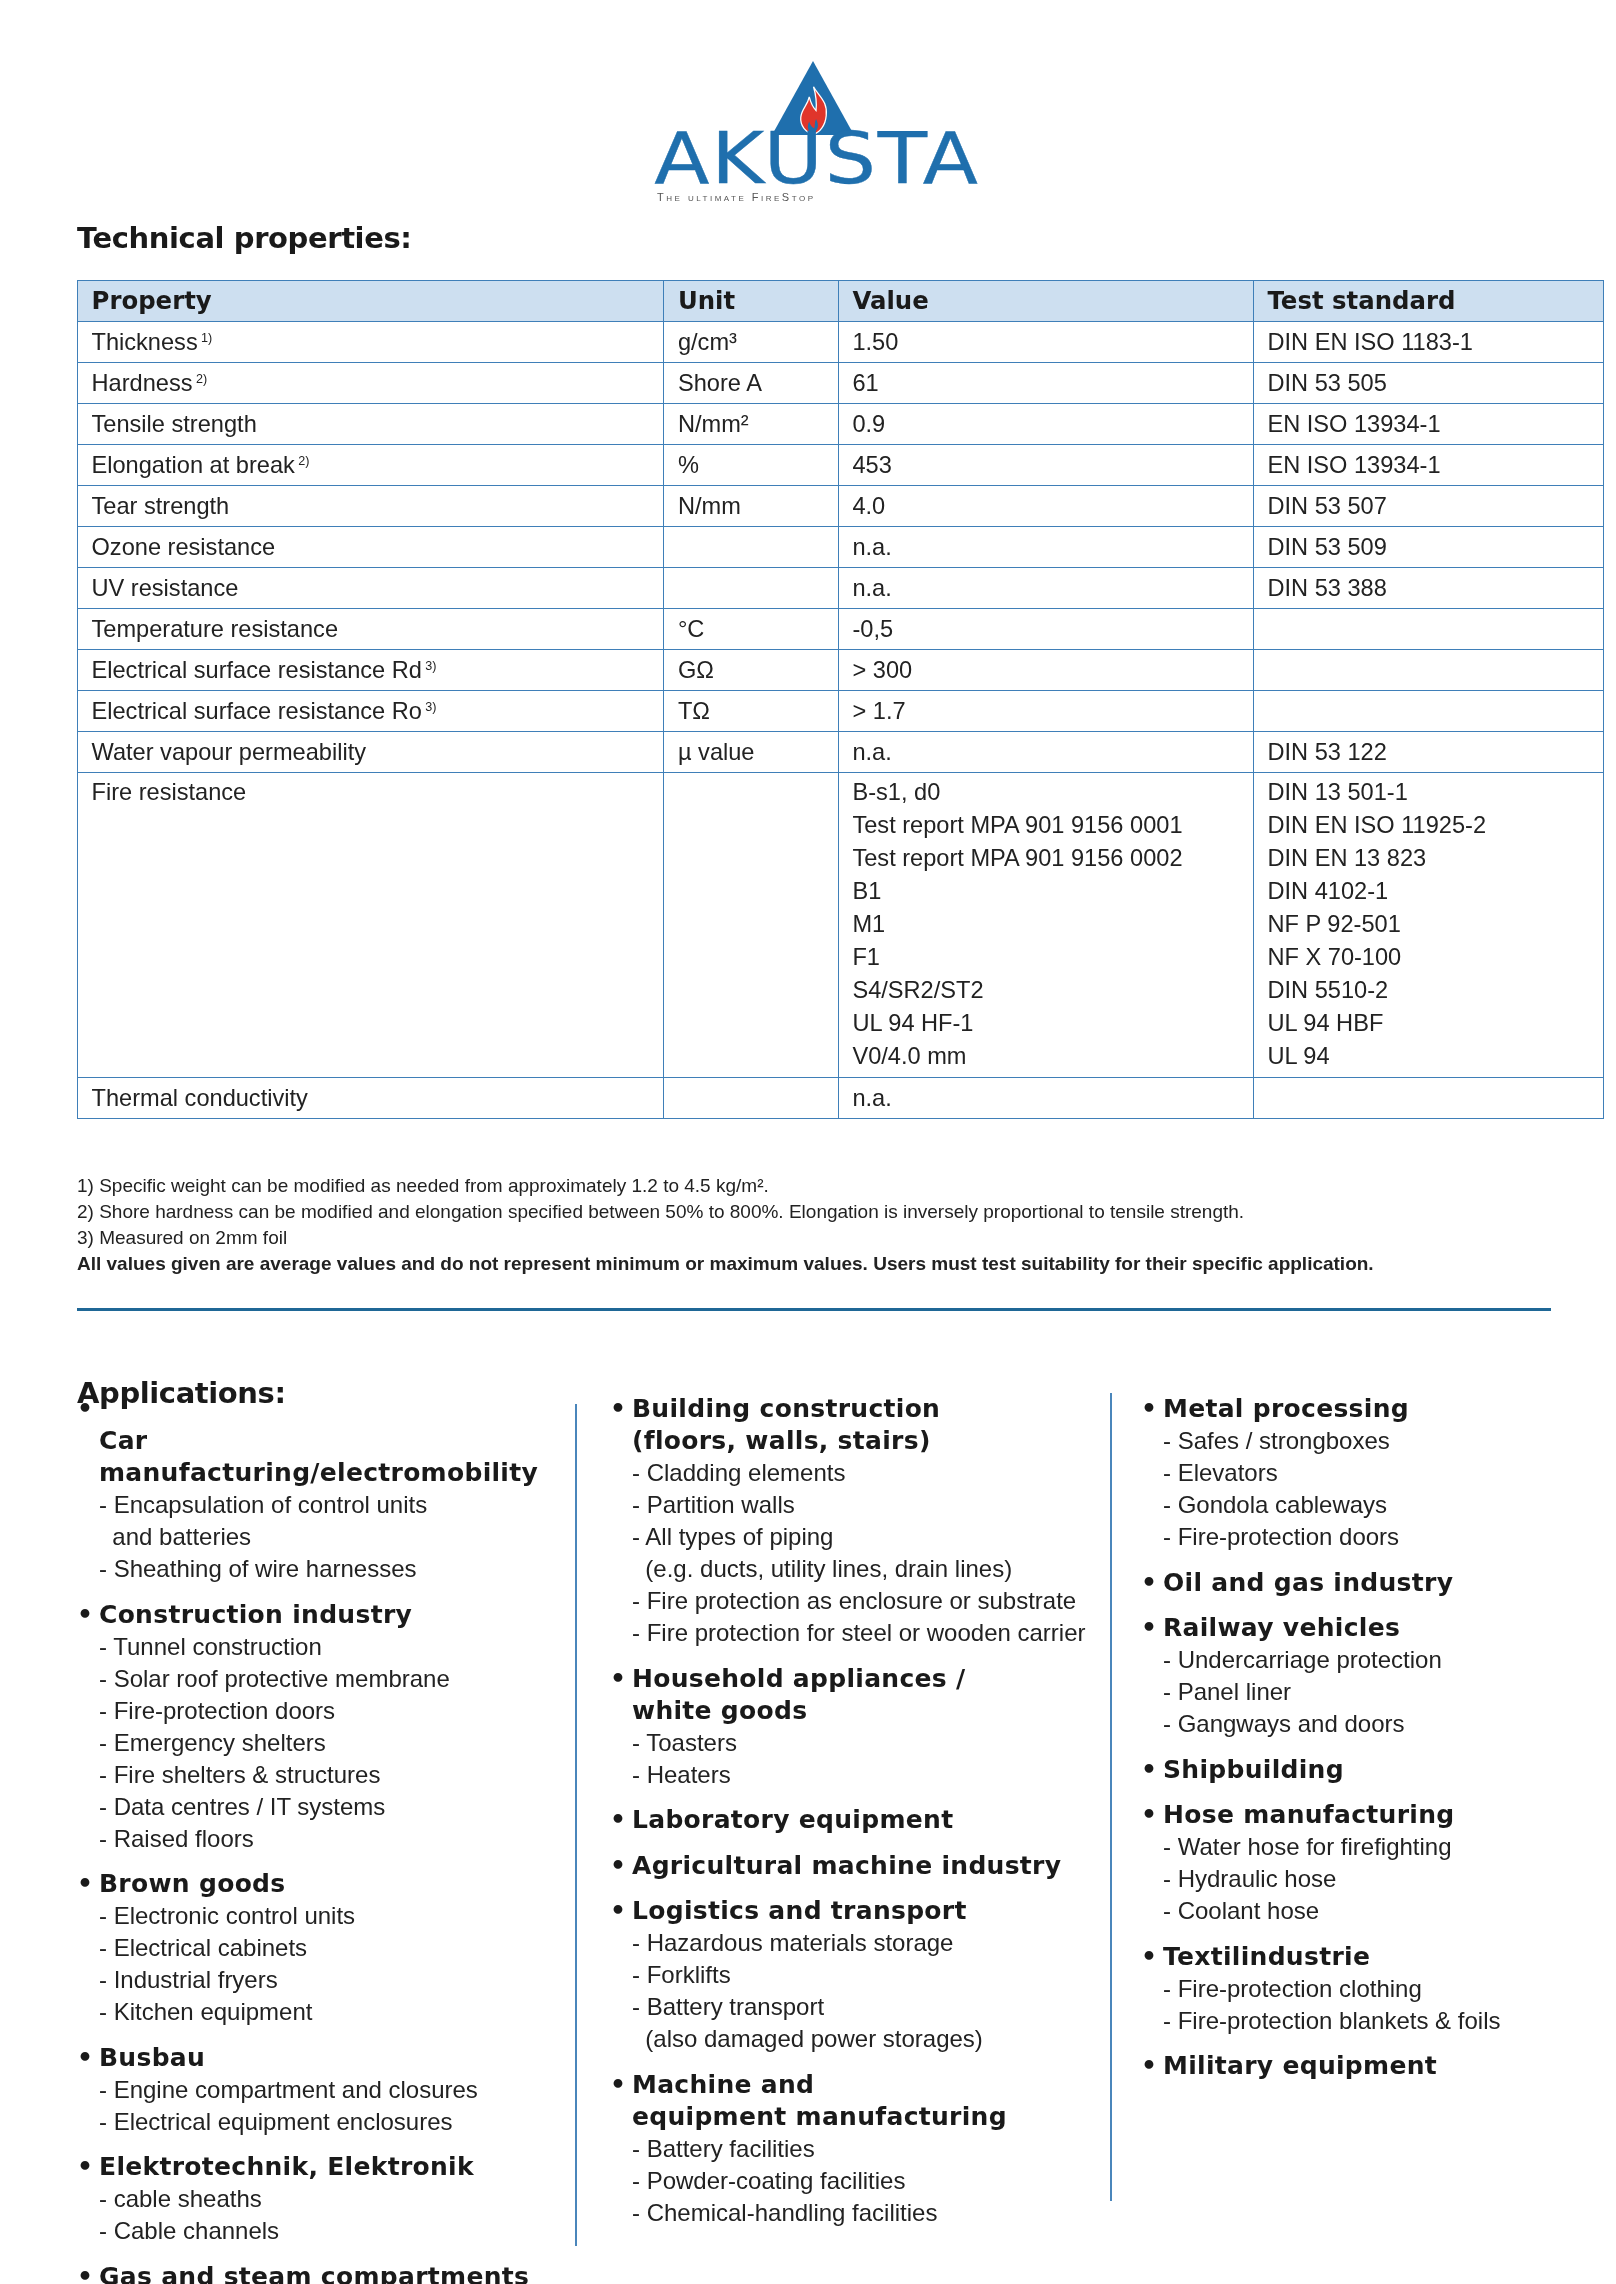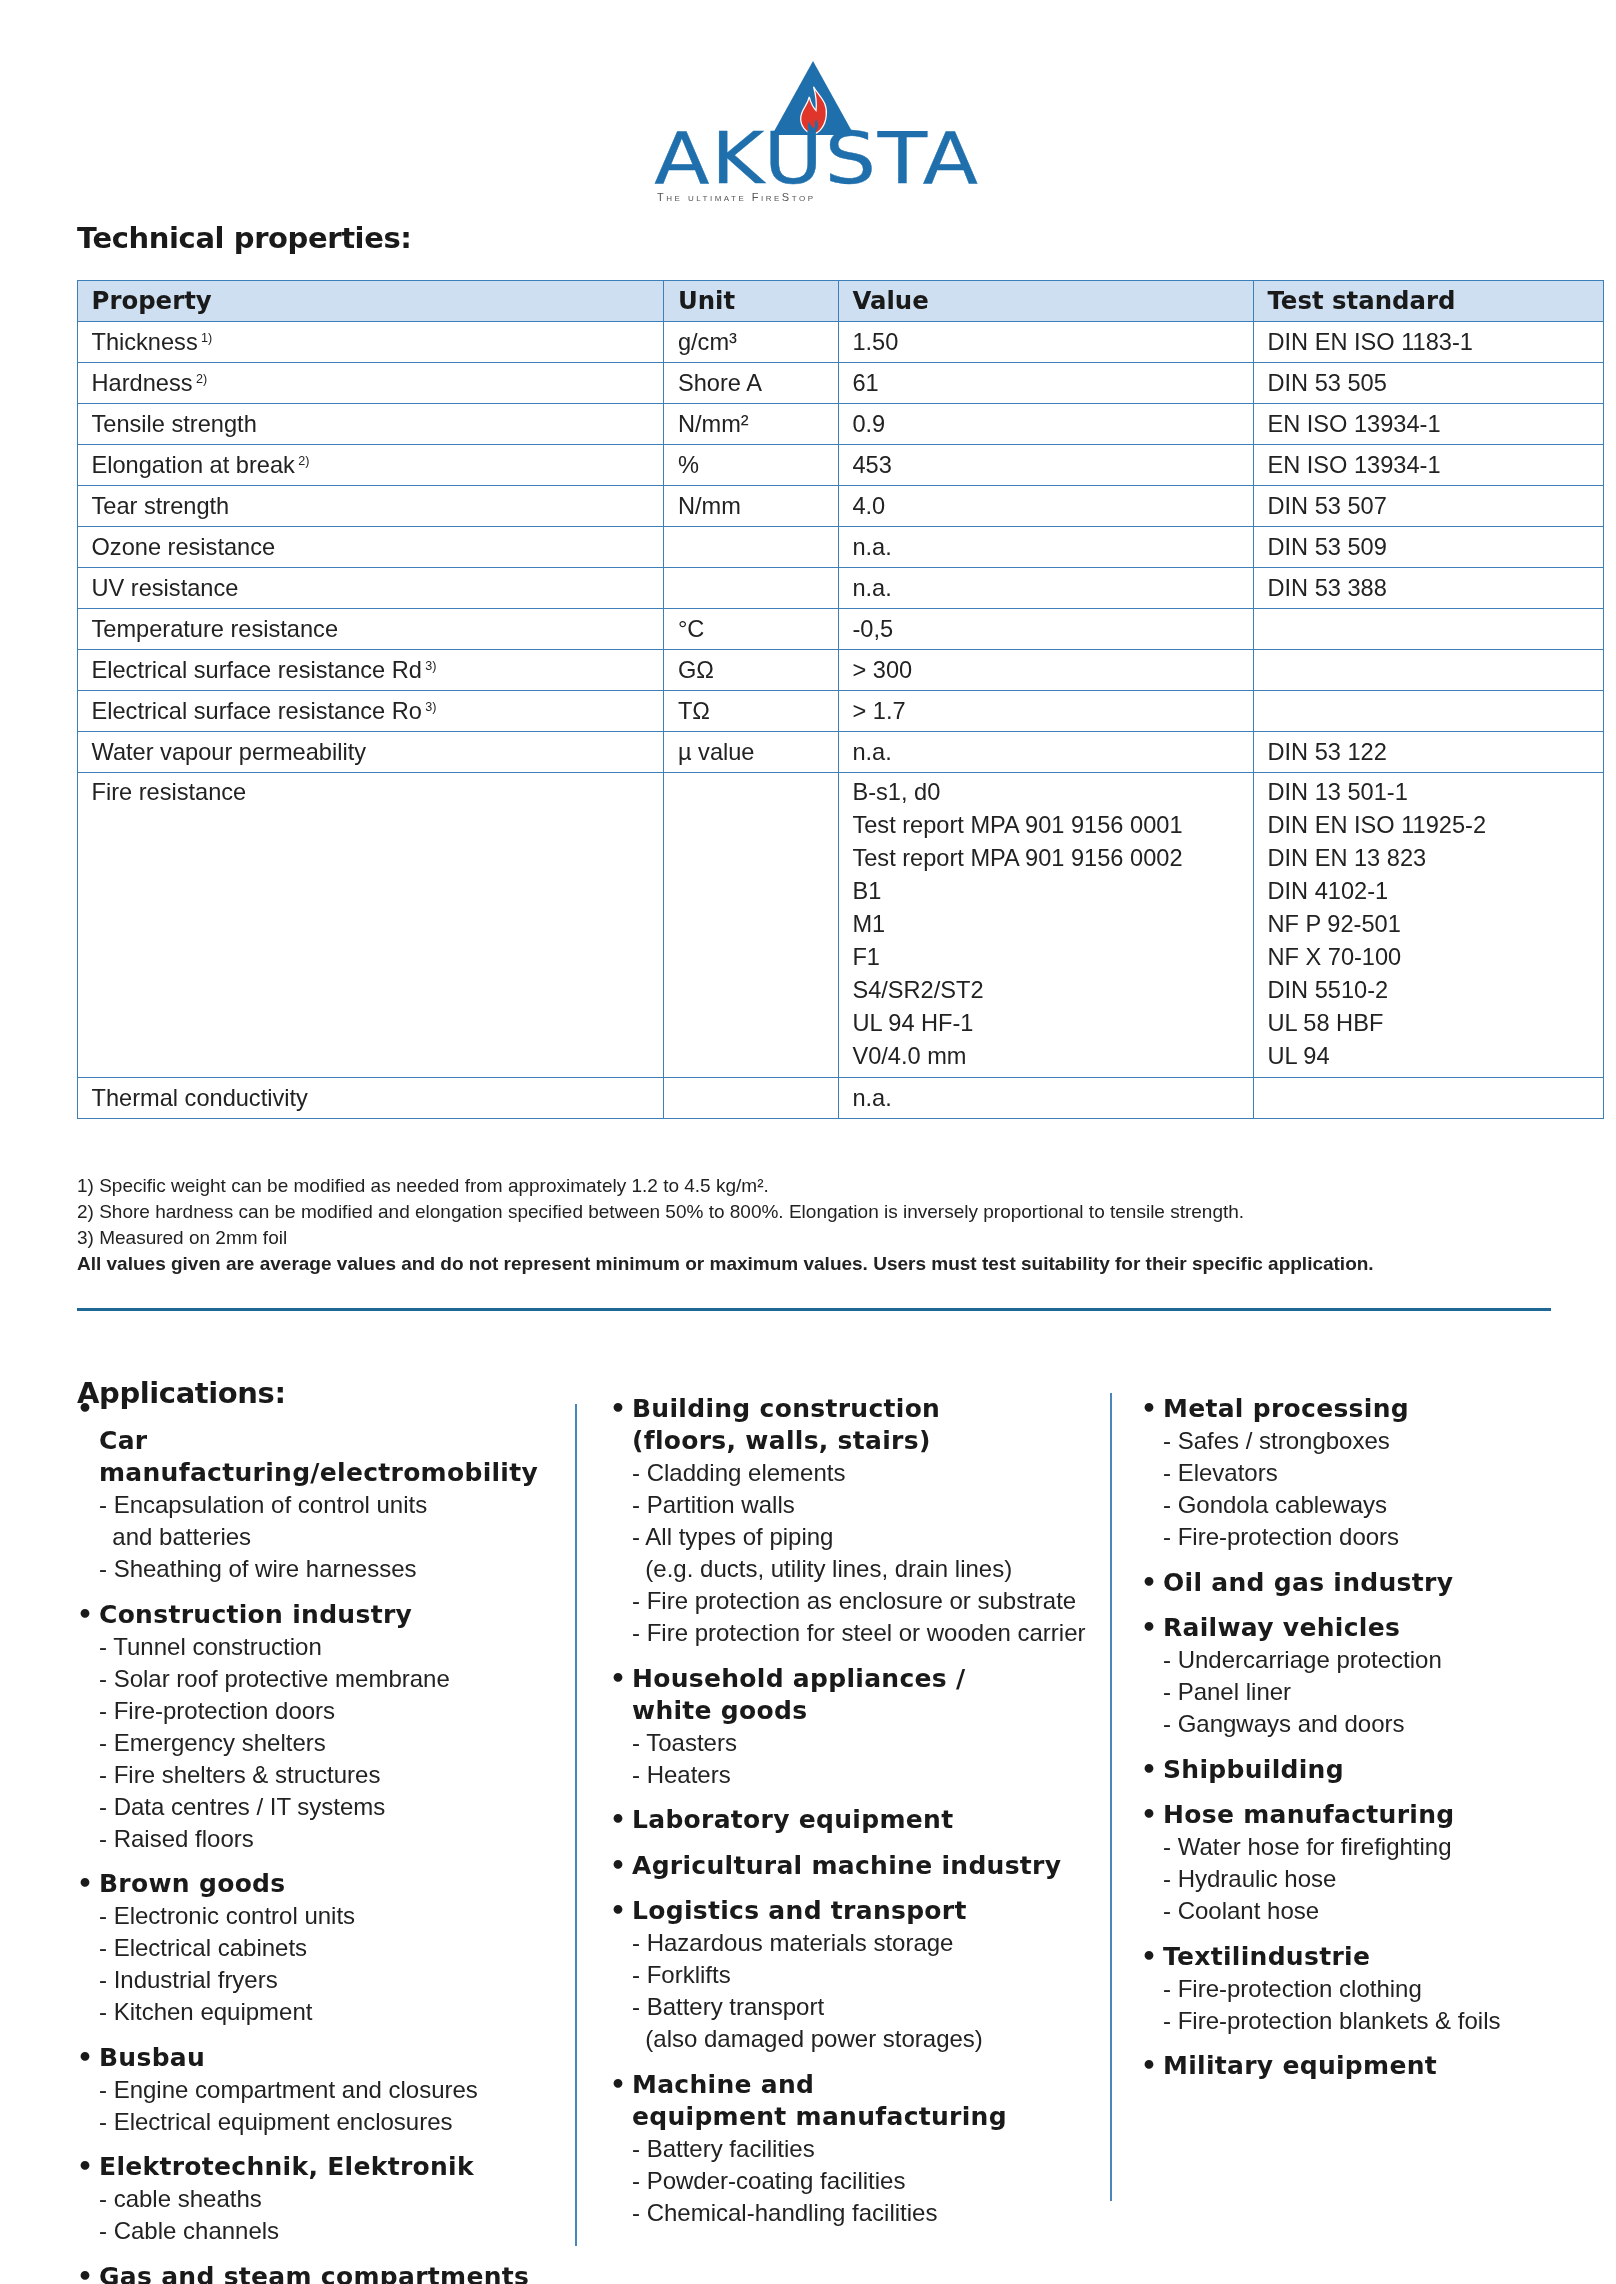--- a/index.html
+++ b/index.html
@@ -152,21 +152,21 @@
           <div>V0/4.0 mm</div>
         </td>
         <td class="multi">
           <div>DIN 13 501-1</div>
           <div>DIN EN ISO 11925-2</div>
           <div>DIN EN 13 823</div>
           <div>DIN 4102-1</div>
           <div>NF P 92-501</div>
           <div>NF X 70-100</div>
           <div>DIN 5510-2</div>
-          <div>UL 58 HBF</div>
+          <div>UL 94 HBF</div>
           <div>UL 94</div>
         </td>
       </tr>
       <tr>
         <td><span>Thermal conductivity</span></td>
         <td></td>
         <td>n.a.</td>
         <td></td>
       </tr>
     </tbody>

